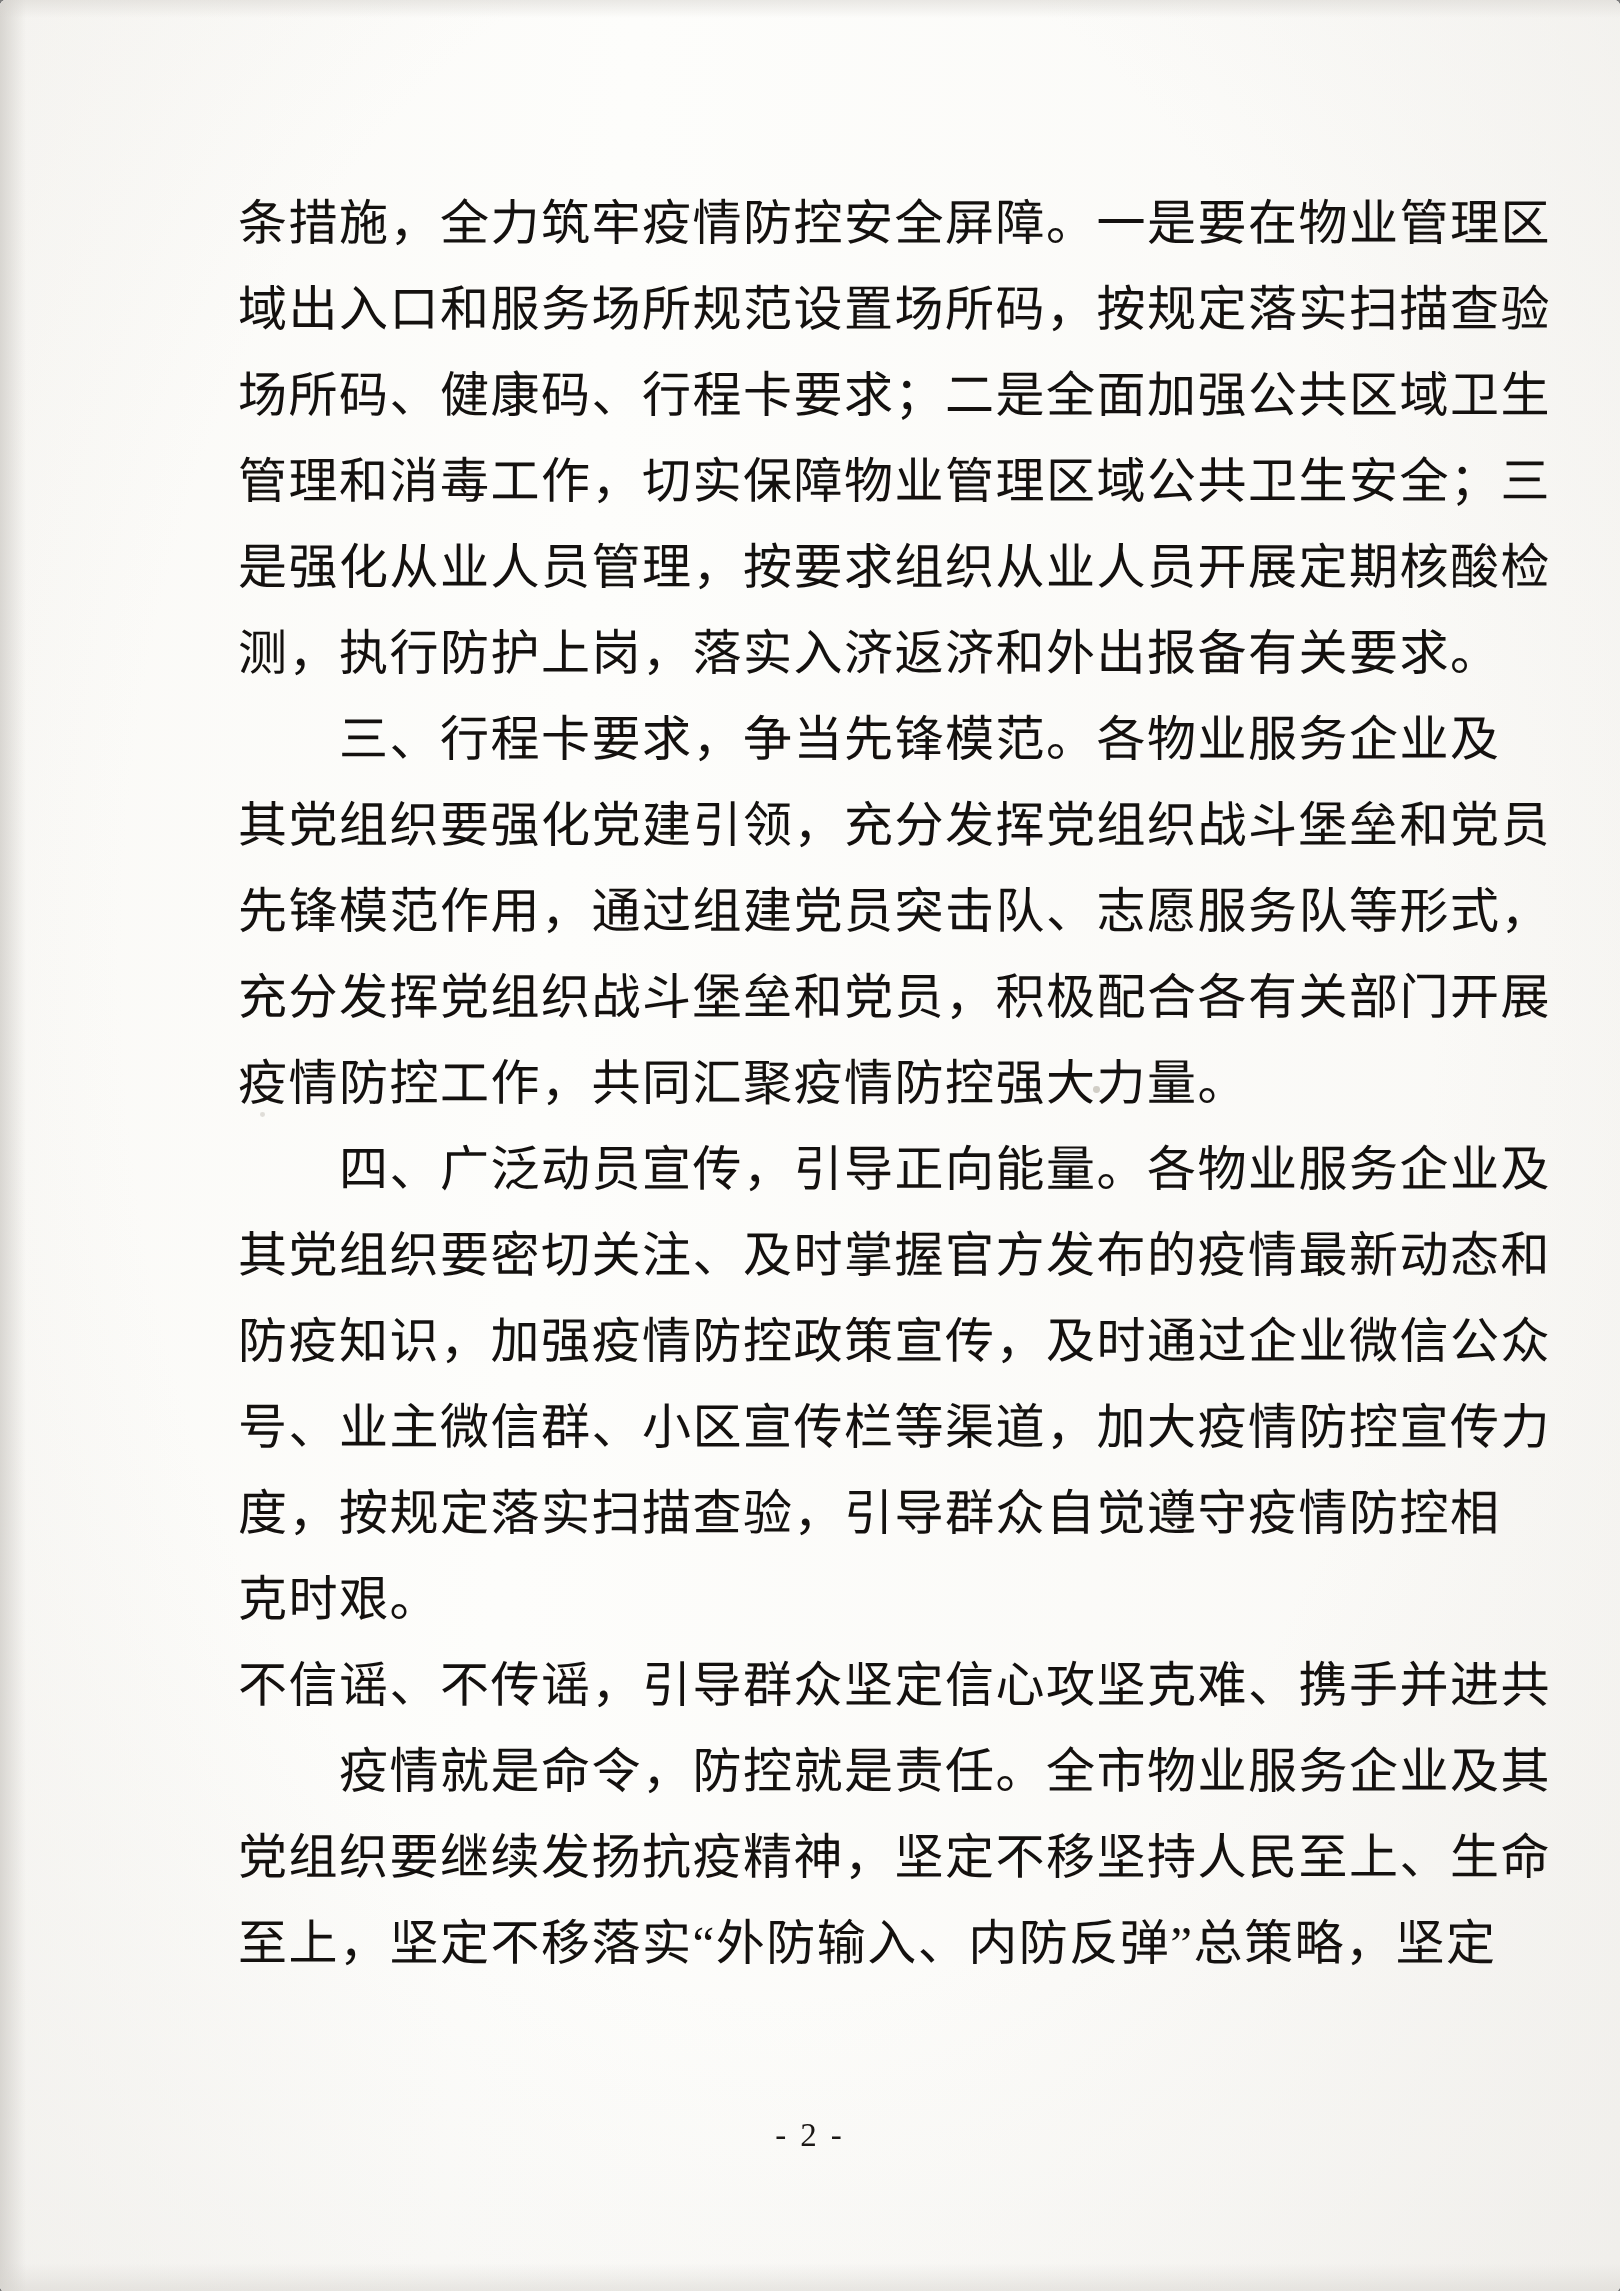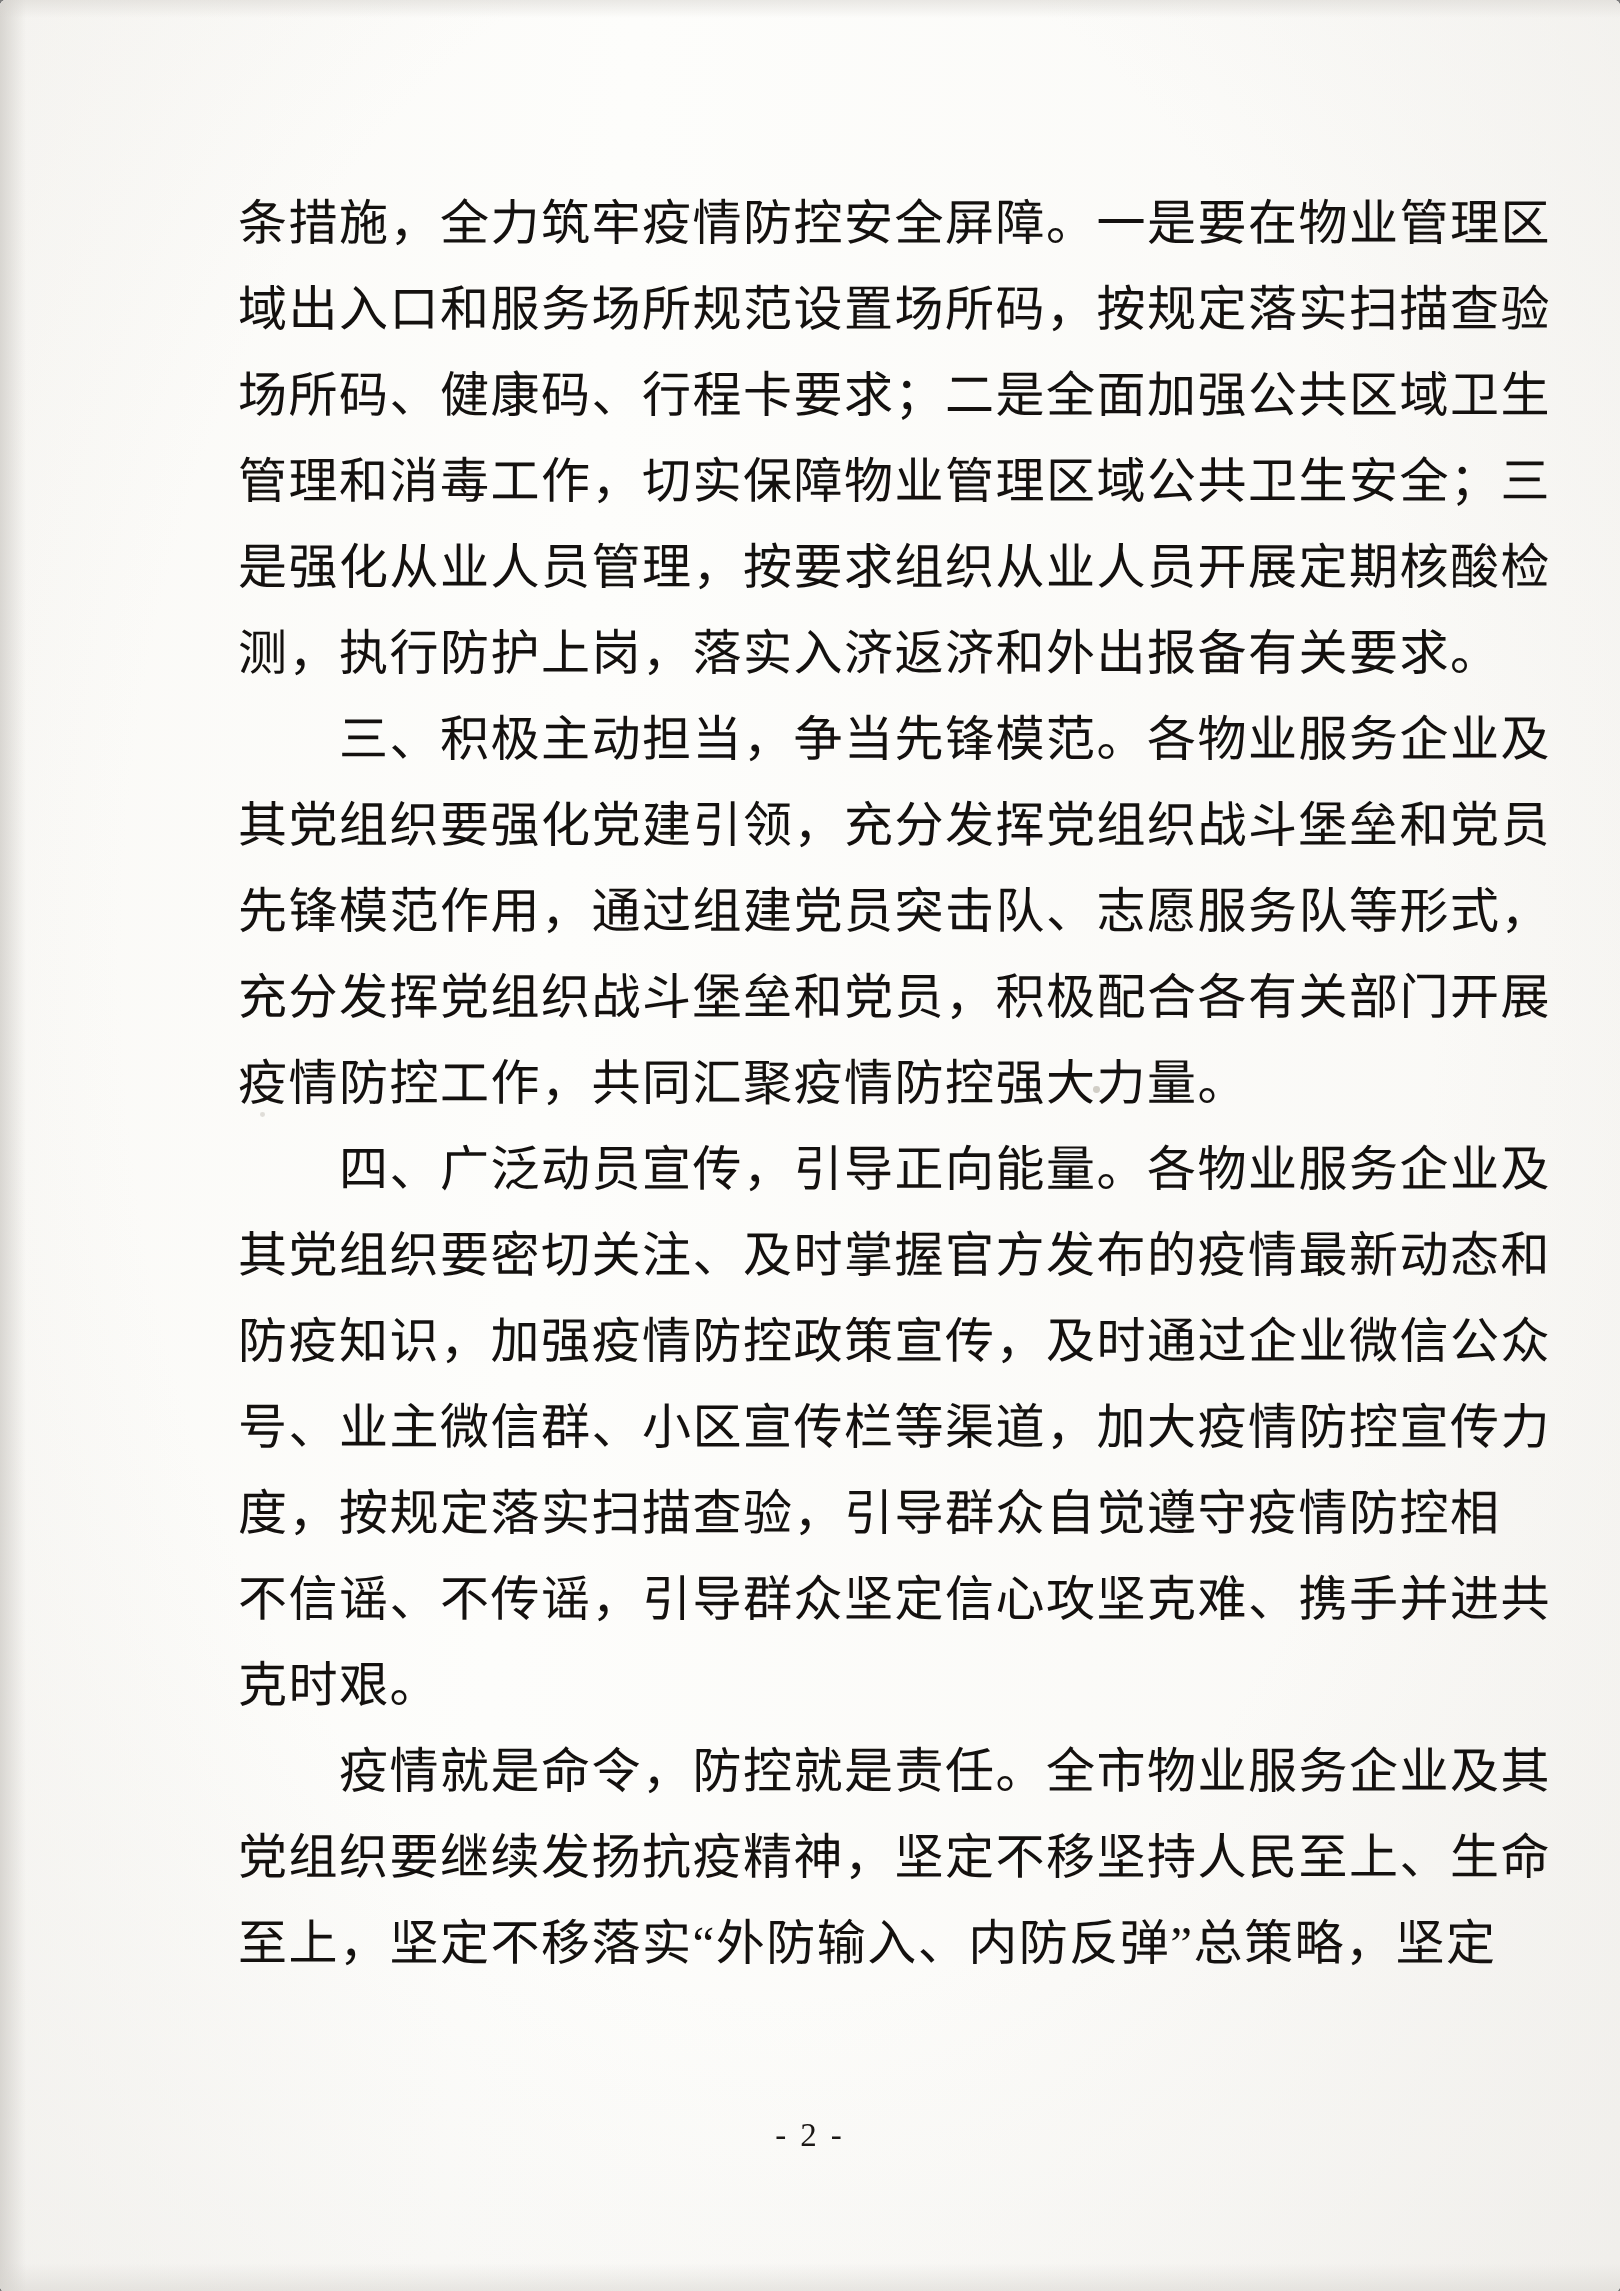--- a/index.html
+++ b/index.html
@@ -114,33 +114,33 @@
   <div class="speck" style="left:260px;top:1112px;width:4.9px;height:4.9px;opacity:.55;"></div>
 
   <div id="text-body">
     <p class="doc-line justify">条措施，全力筑牢疫情防控安全屏障。一是要在物业管理区</p>
     <p class="doc-line justify">域出入口和服务场所规范设置场所码，按规定落实扫描查验</p>
     <p class="doc-line justify">场所码、健康码、行程卡要求；二是全面加强公共区域卫生</p>
     <p class="doc-line justify">管理和消毒工作，切实保障物业管理区域公共卫生安全；三</p>
     <p class="doc-line justify">是强化从业人员管理，按要求组织从业人员开展定期核酸检</p>
     <p class="doc-line last">测，执行防护上岗，落实入济返济和外出报备有关要求。</p>
 
-    <p class="doc-line justify">　　三、积极主动担当，争当先锋模范。各物业服务企业及</p>
+    <p class="doc-line justify">　　三、行程卡要求，争当先锋模范。各物业服务企业及</p>
     <p class="doc-line justify">其党组织要强化党建引领，充分发挥党组织战斗堡垒和党员</p>
     <p class="doc-line justify">先锋模范作用，通过组建党员突击队、志愿服务队等形式，</p>
     <p class="doc-line justify">充分发挥党组织战斗堡垒和党员，积极配合各有关部门开展</p>
     <p class="doc-line last">疫情防控工作，共同汇聚疫情防控强大力量。</p>
 
     <p class="doc-line justify">　　四、广泛动员宣传，引导正向能量。各物业服务企业及</p>
     <p class="doc-line justify">其党组织要密切关注、及时掌握官方发布的疫情最新动态和</p>
     <p class="doc-line justify">防疫知识，加强疫情防控政策宣传，及时通过企业微信公众</p>
     <p class="doc-line justify">号、业主微信群、小区宣传栏等渠道，加大疫情防控宣传力</p>
     <p class="doc-line justify">度，按规定落实扫描查验，引导群众自觉遵守疫情防控相</p>
+    <p class="doc-line last">克时艰。</p>
     <p class="doc-line justify">不信谣、不传谣，引导群众坚定信心攻坚克难、携手并进共</p>
-    <p class="doc-line last">克时艰。</p>
 
     <p class="doc-line justify">　　疫情就是命令，防控就是责任。全市物业服务企业及其</p>
     <p class="doc-line justify">党组织要继续发扬抗疫精神，坚定不移坚持人民至上、生命</p>
     <p class="doc-line justify">至上，坚定不移落实“外防输入、内防反弹”总策略，坚定</p>
   </div>
 
   <div id="page-number-row">
     <span id="page-number">- 2 -</span>
   </div>
 

